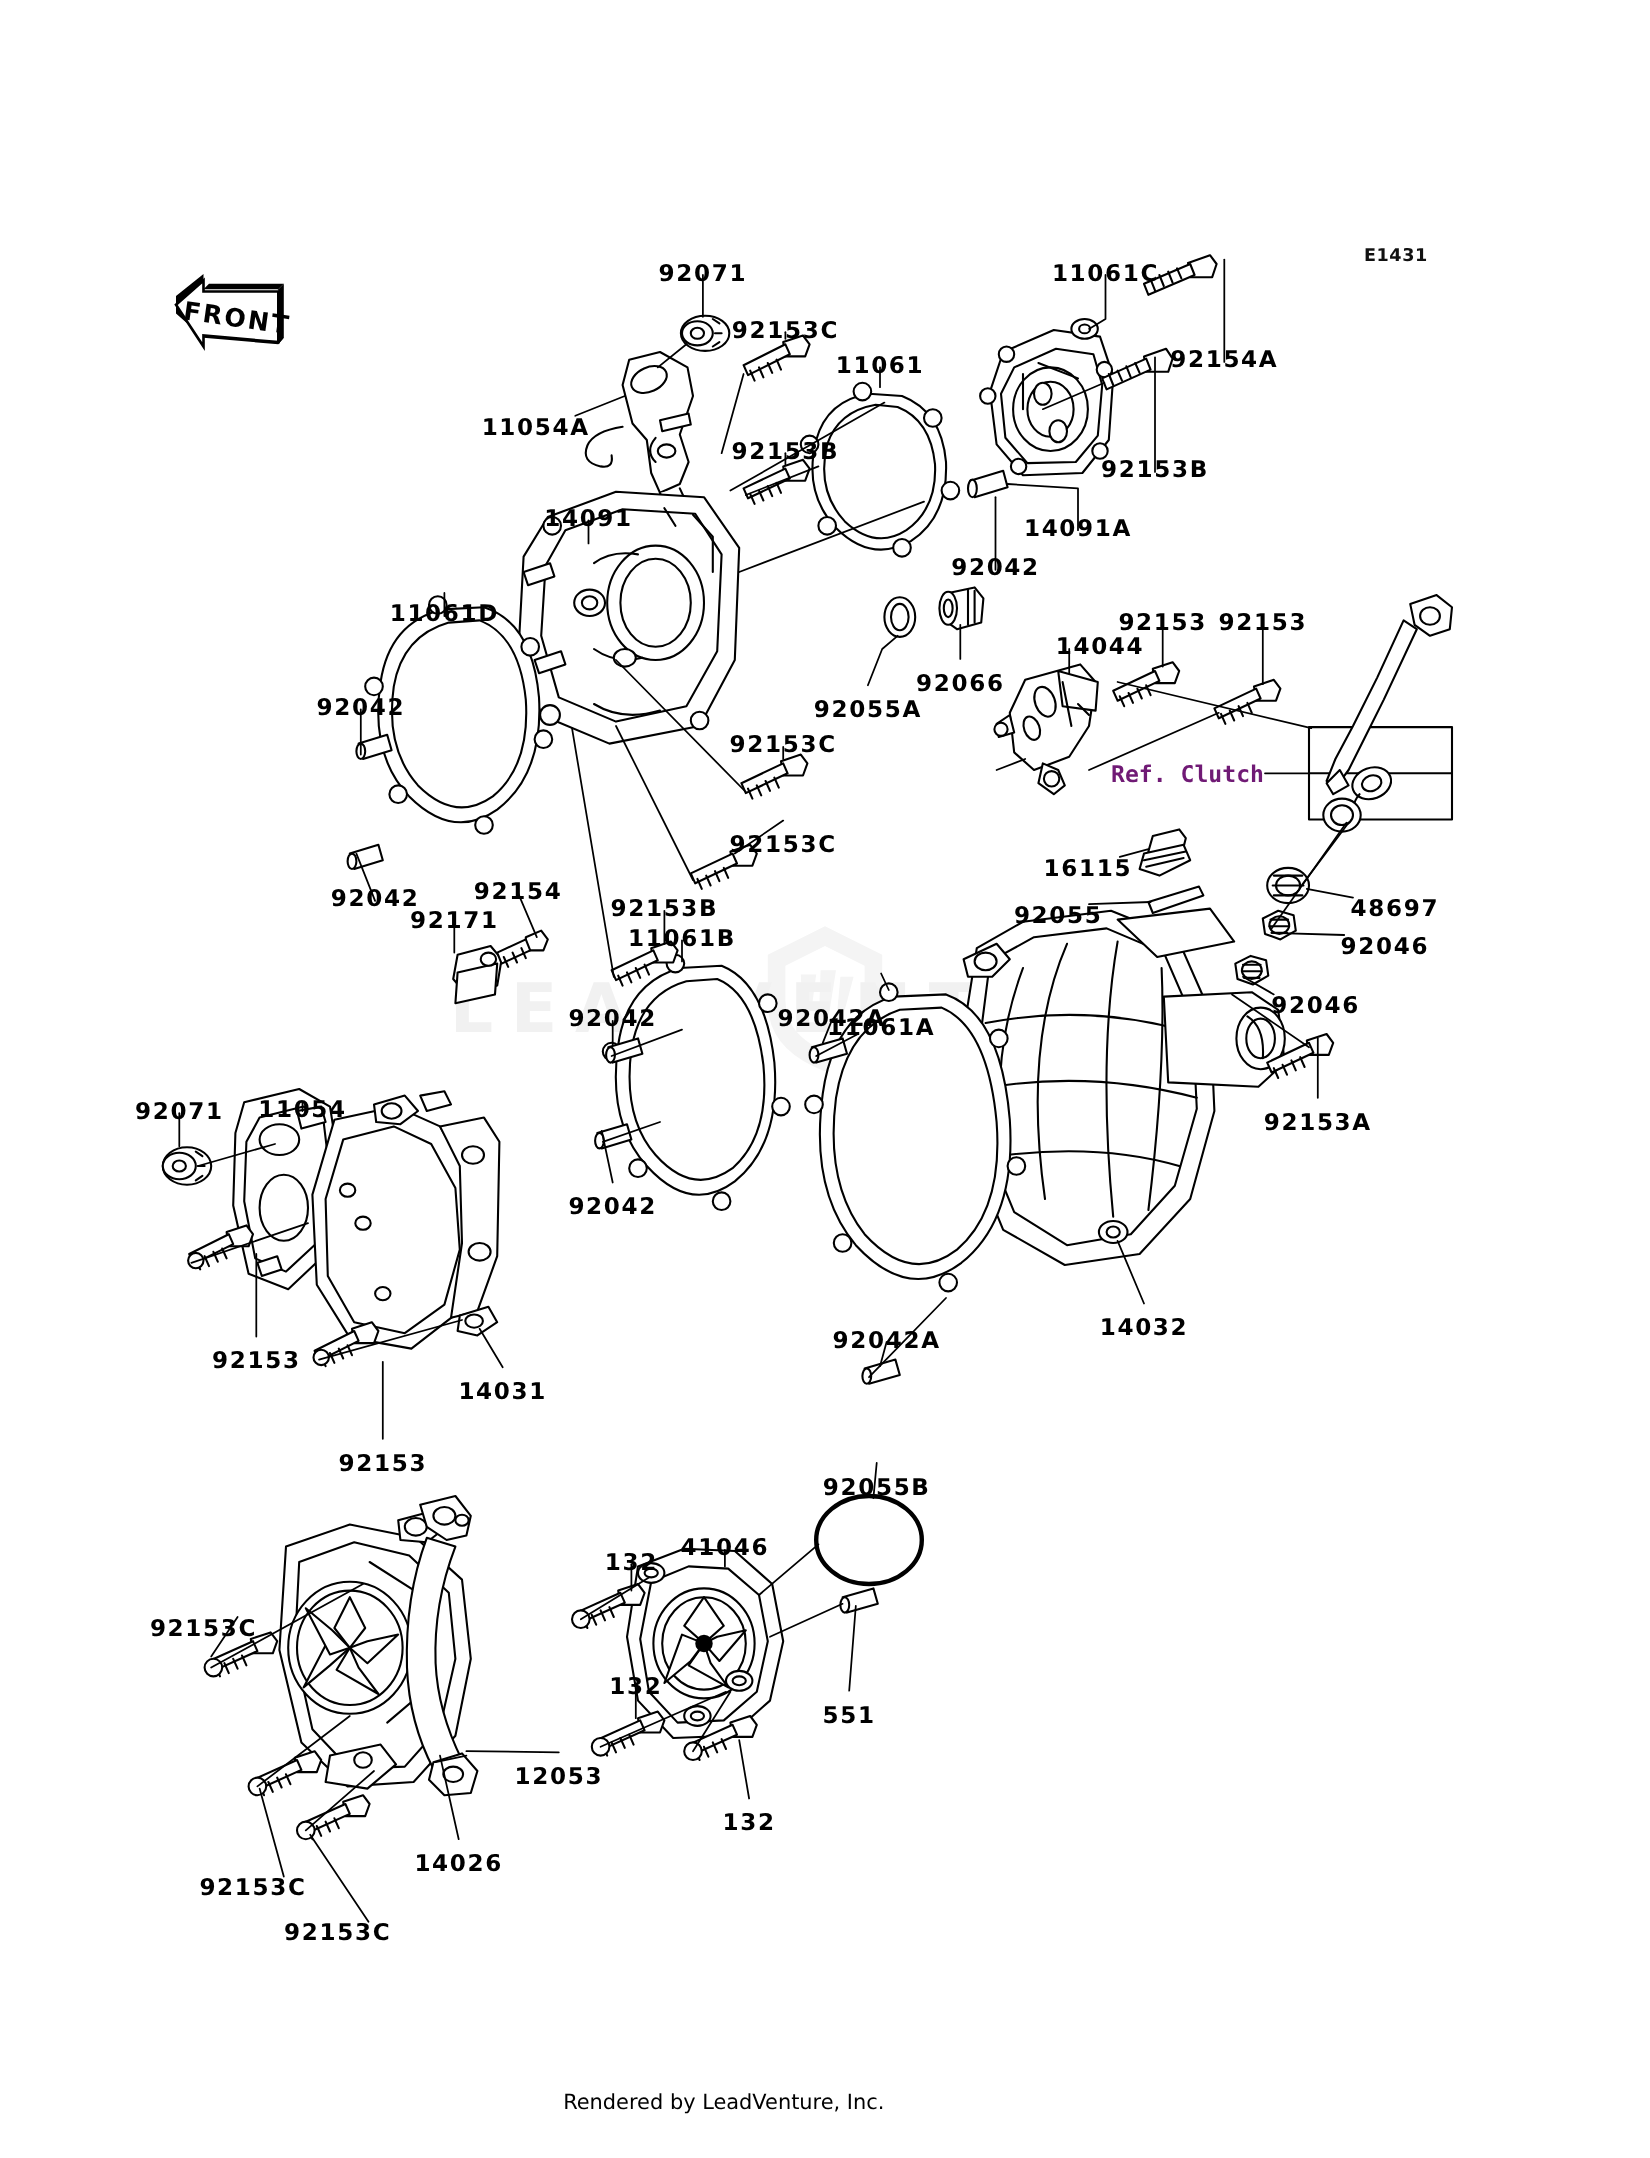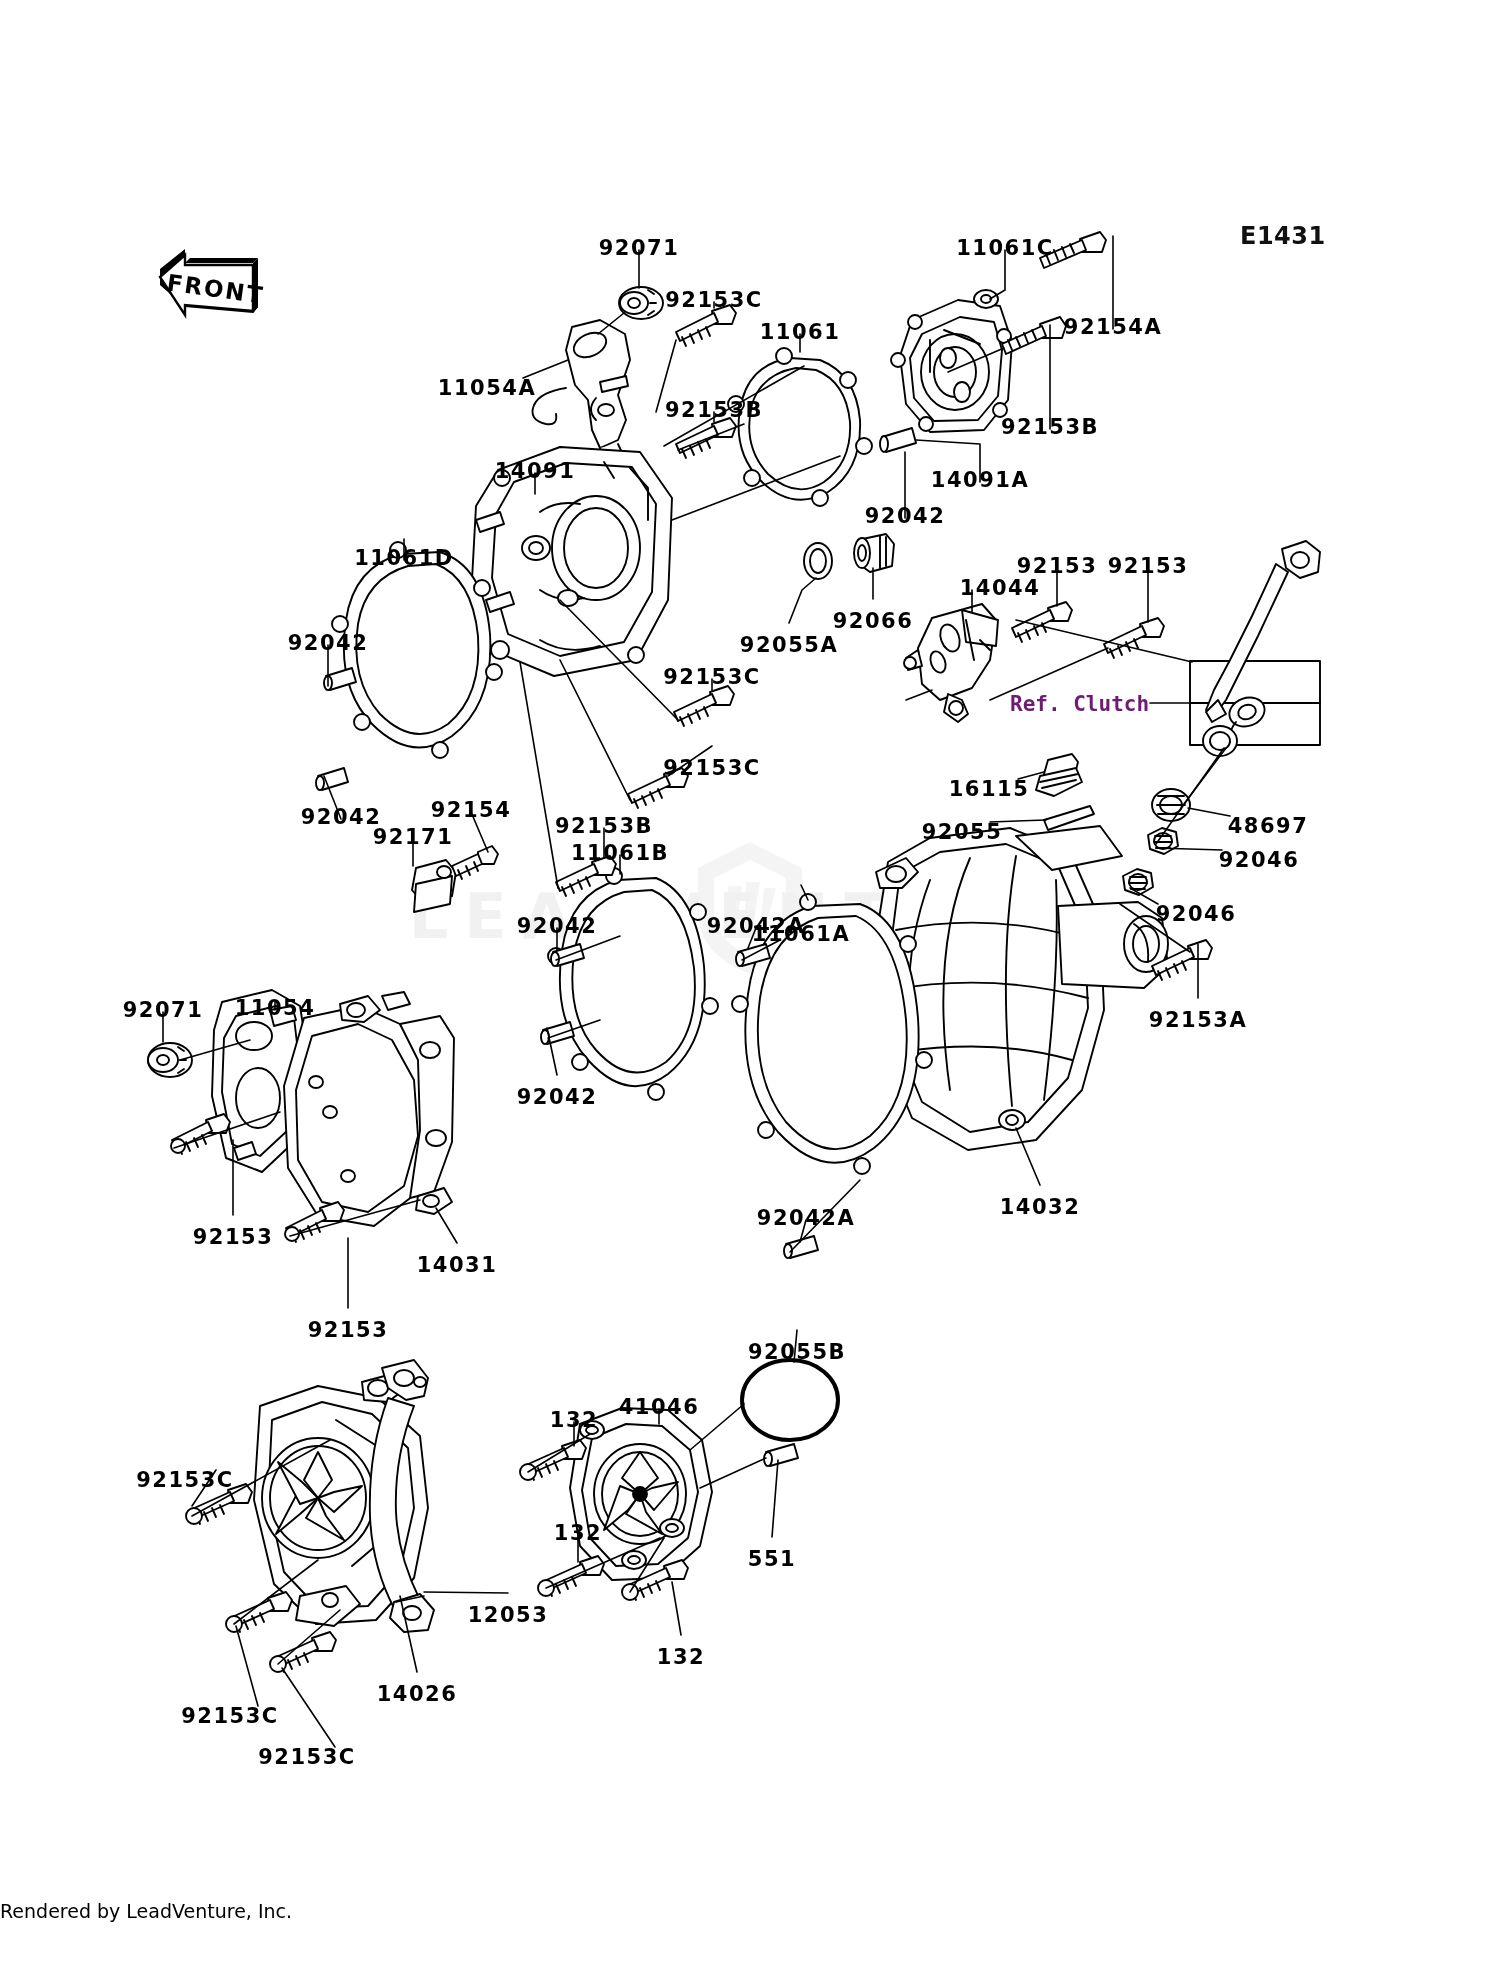--- a/index.html
+++ b/index.html
@@ -28,21 +28,21 @@
     color: #000000;
     white-space: nowrap;
     line-height: 1;
   }
   .lbl.ctr { transform: translateX(-50%); }
 
   .diagcode {
     position: absolute;
     font-family: "DejaVu Sans", sans-serif;
     font-weight: bold;
-    font-size: 24px;
+    font-size: 16px;
     letter-spacing: 0.5px;
     color: #111;
   }
   .refclutch {
     position: absolute;
     font-family: "DejaVu Sans Mono", monospace;
     font-weight: bold;
     font-size: 21px;
     letter-spacing: 0px;
     color: #701a75;
@@ -78,20 +78,21 @@
     width: 120px;
     height: 140px;
     opacity: 1;
   }
   
   #footer {
     position: absolute;
     left: 0;
     top: 1900px;
     width: 1316px;
+    text-align: center;
     font-family: "DejaVu Sans", sans-serif;
     font-size: 19px;
     color: #000;
   }
   
   #frontArrow {
     position: absolute;
     left: 155px;
     top: 245px;
     width: 110px;

